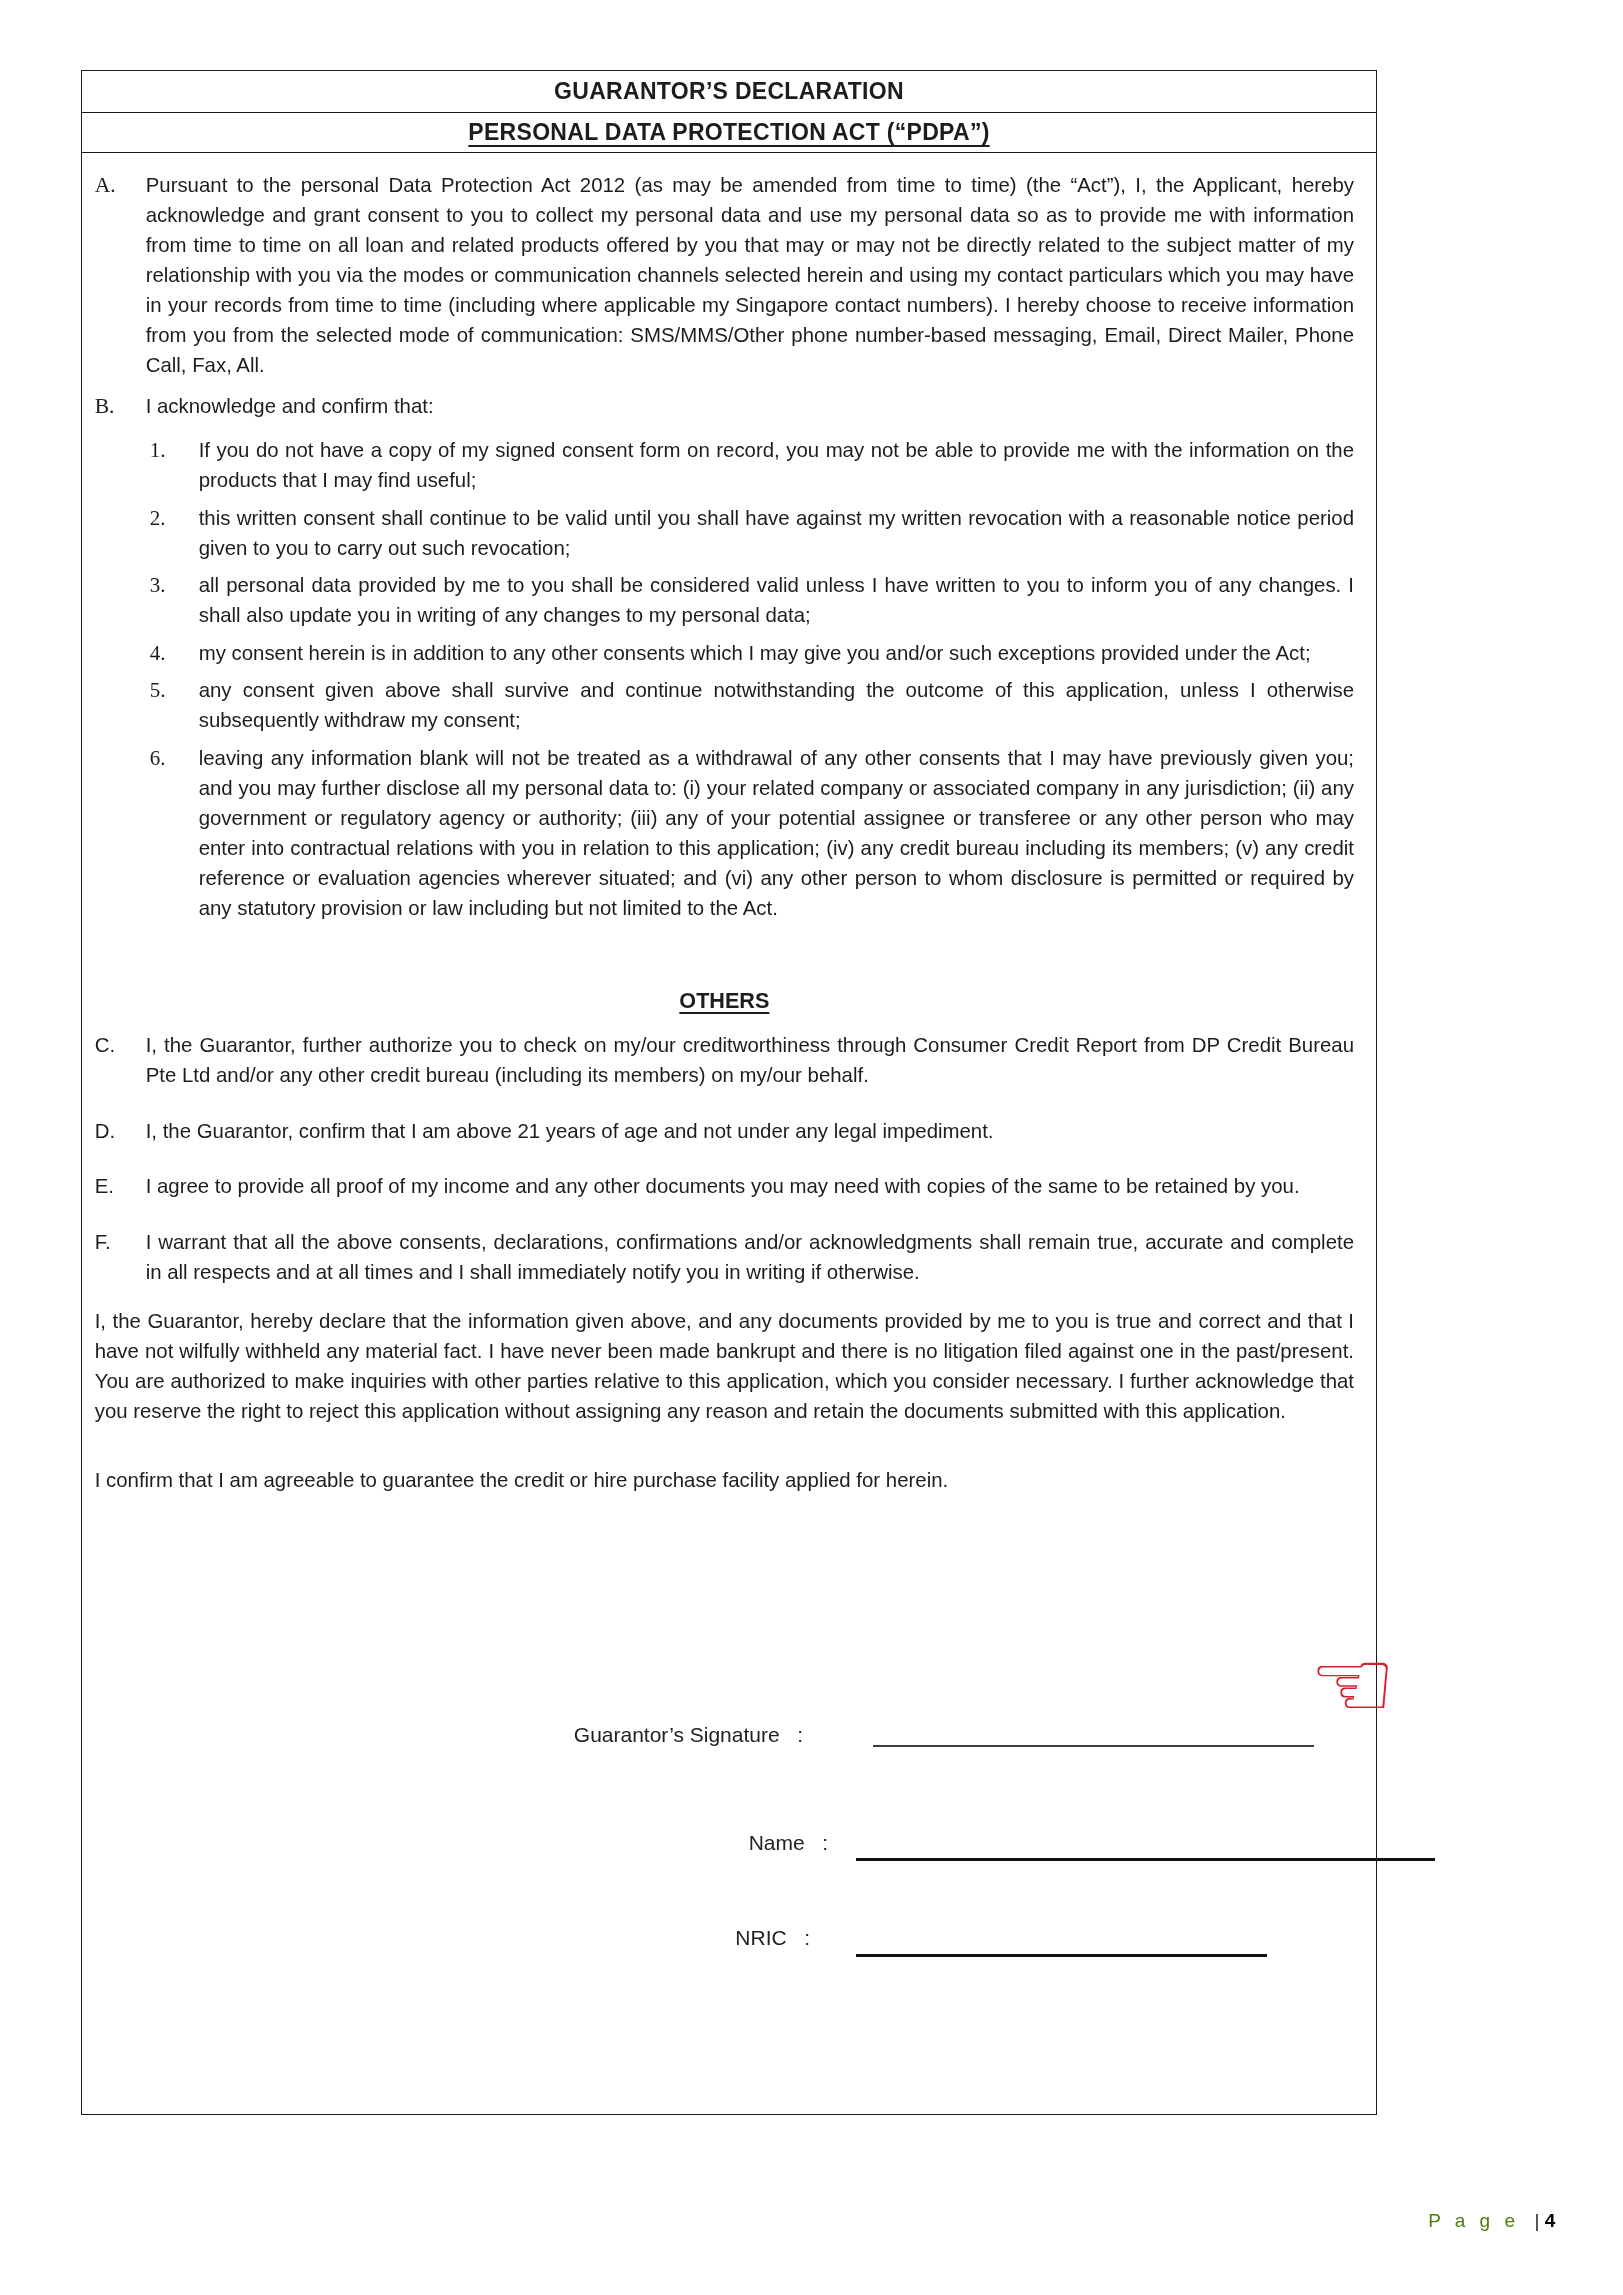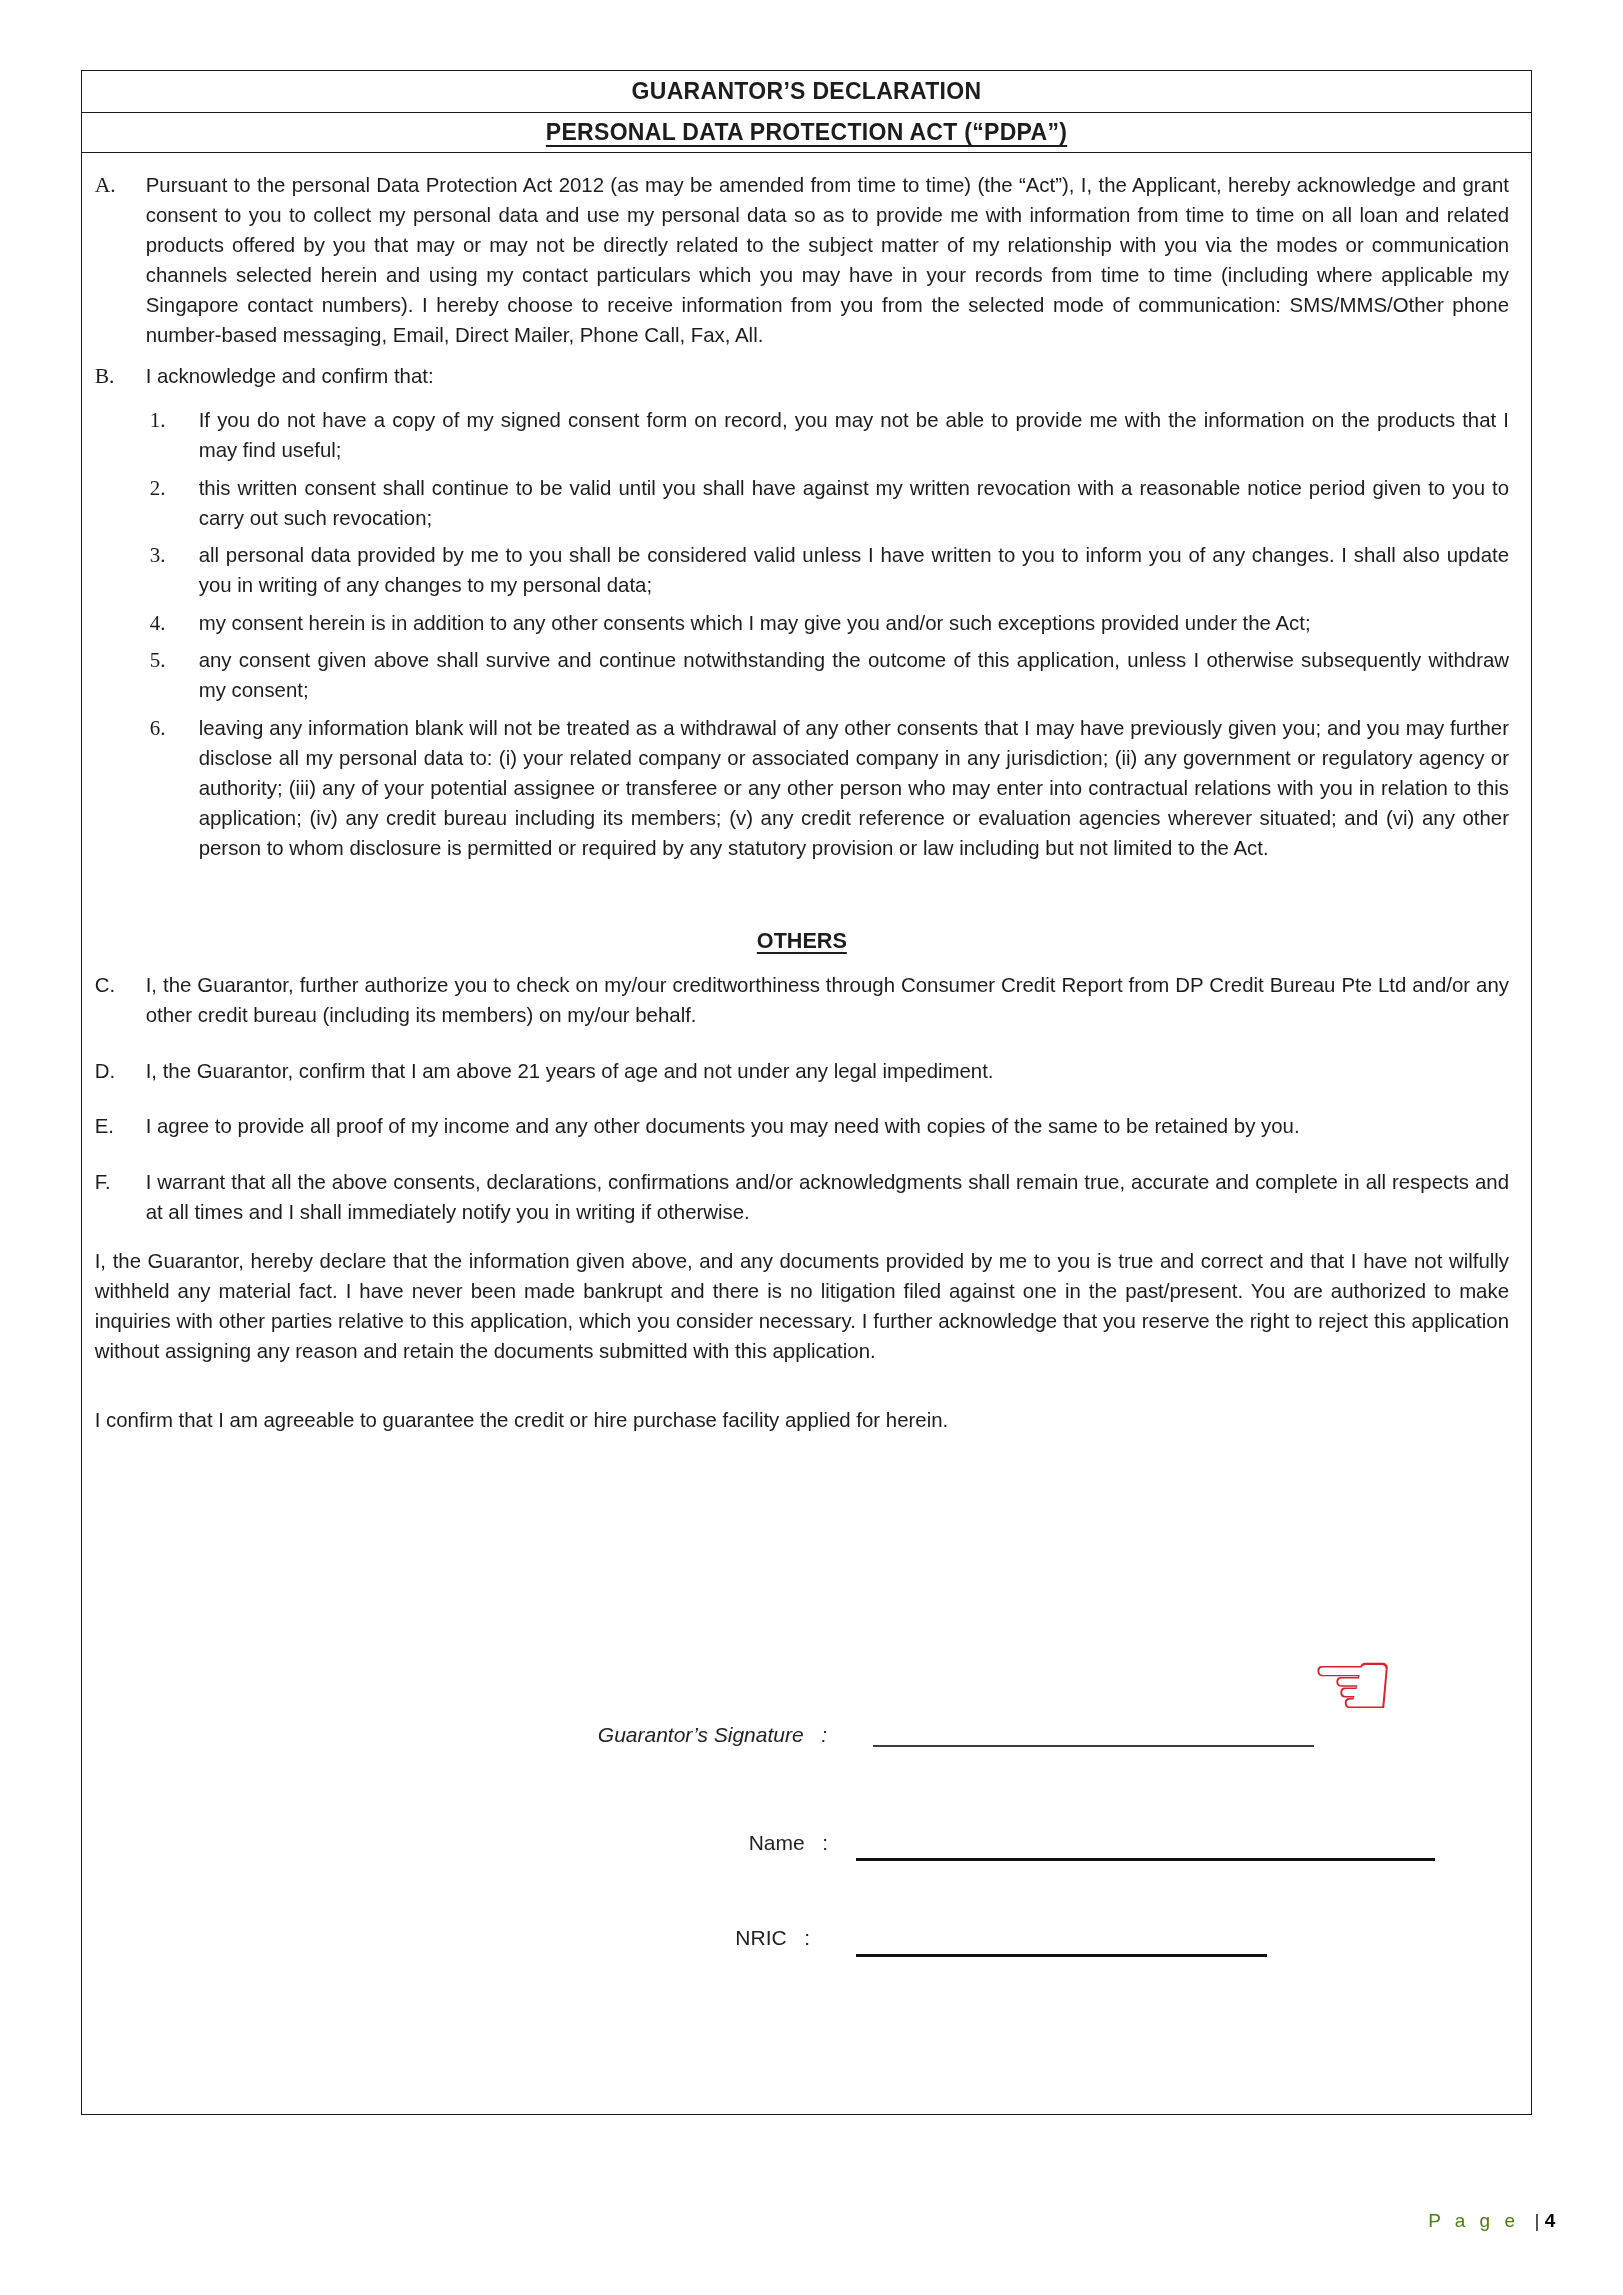--- a/index.html
+++ b/index.html
@@ -7,21 +7,21 @@
     position:relative;
     width:1623px;
     height:2295px;
     background:#ffffff;
     font-family:"Liberation Sans", sans-serif;
     color:#1d1d1d;
   }
   .doc-box{
     position:absolute;
     left:81px; top:70px;
-    width:1451px; height:2045px;
+    width:1296px; height:2045px;
     border:1.9px solid #1a1a1a;
     background:#ffffff;
     box-sizing:border-box;
   }
   .hdr-row{
     display:flex; align-items:center; justify-content:center;
     border-bottom:1.9px solid #1a1a1a;
     font-weight:bold;
     font-size:23px;
     letter-spacing:0.3px;
@@ -178,21 +178,21 @@
 
       <div class="decl">I, the Guarantor, hereby declare that the information given above, and any documents provided by me to you is true and correct and that I have not wilfully withheld any material fact. I have never been made bankrupt and there is no litigation filed against one in the past/present. You are authorized to make inquiries with other parties relative to this application, which you consider necessary. I further acknowledge that you reserve the right to reject this application without assigning any reason and retain the documents submitted with this application.</div>
 
       <div class="confirm">I confirm that I am agreeable to guarantee the credit or hire purchase facility applied for herein.</div>
 
     </div>
   </div>
 
   <span class="abs hand">☜</span>
 
-  <div class="abs lbl" style="left:509px; top:1723px; width:318px;font-style:italic;">Guarantor’s Signature   :</div>
+  <div class="abs lbl" style="left:485px; top:1723px; width:318px;">Guarantor’s Signature   :</div>
   <div class="abs sig-line"></div>
 
   <div class="abs lbl" style="left:573px; top:1831px; width:255px;">Name   :</div>
   <div class="abs fill-line name-line"></div>
 
   <div class="abs lbl" style="left:555px; top:1926px; width:255px;">NRIC   :</div>
   <div class="abs fill-line nric-line"></div>
 
   <div class="abs footer">
     <span class="pw">P a g e </span><span class="sep"> | </span><span class="pn">4</span>

